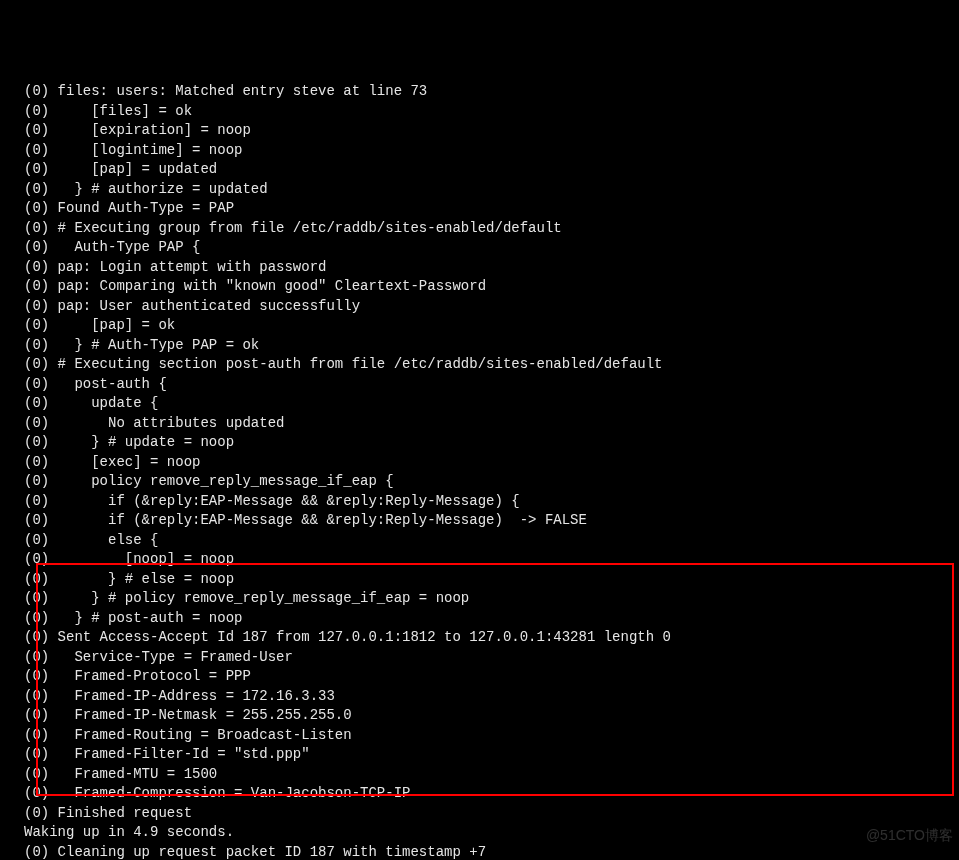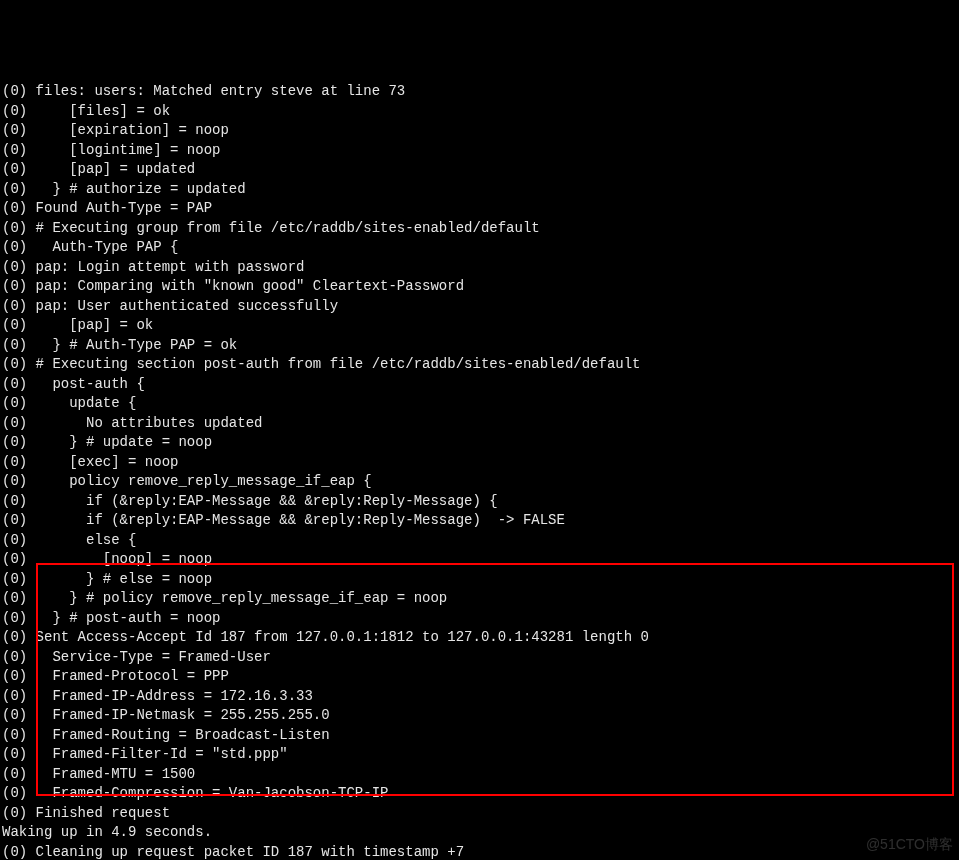--- a/index.html
+++ b/index.html
@@ -14,35 +14,36 @@
     height: 860px;
     position: relative;
     overflow: hidden;
     white-space: pre;
   }
   .terminal {
     padding: 4px 2px;
   }
   .line {
     display: block;
+    margin-left: 22px;
   }
   .highlight-box {
     border: 2px solid #f00;
     position: absolute;
     left: 36px;
     top: 563px;
     width: 918px;
     height: 233px;
     pointer-events: none;
     box-sizing: border-box;
   }
   .watermark {
     position: absolute;
     right: 6px;
-    bottom: 6px;
+    bottom: 15px;
     color: rgba(255,255,255,0.18);
     font-size: 14px;
     font-family: sans-serif;
   }
 </style>
 </head>
 <body>
 
 
 

